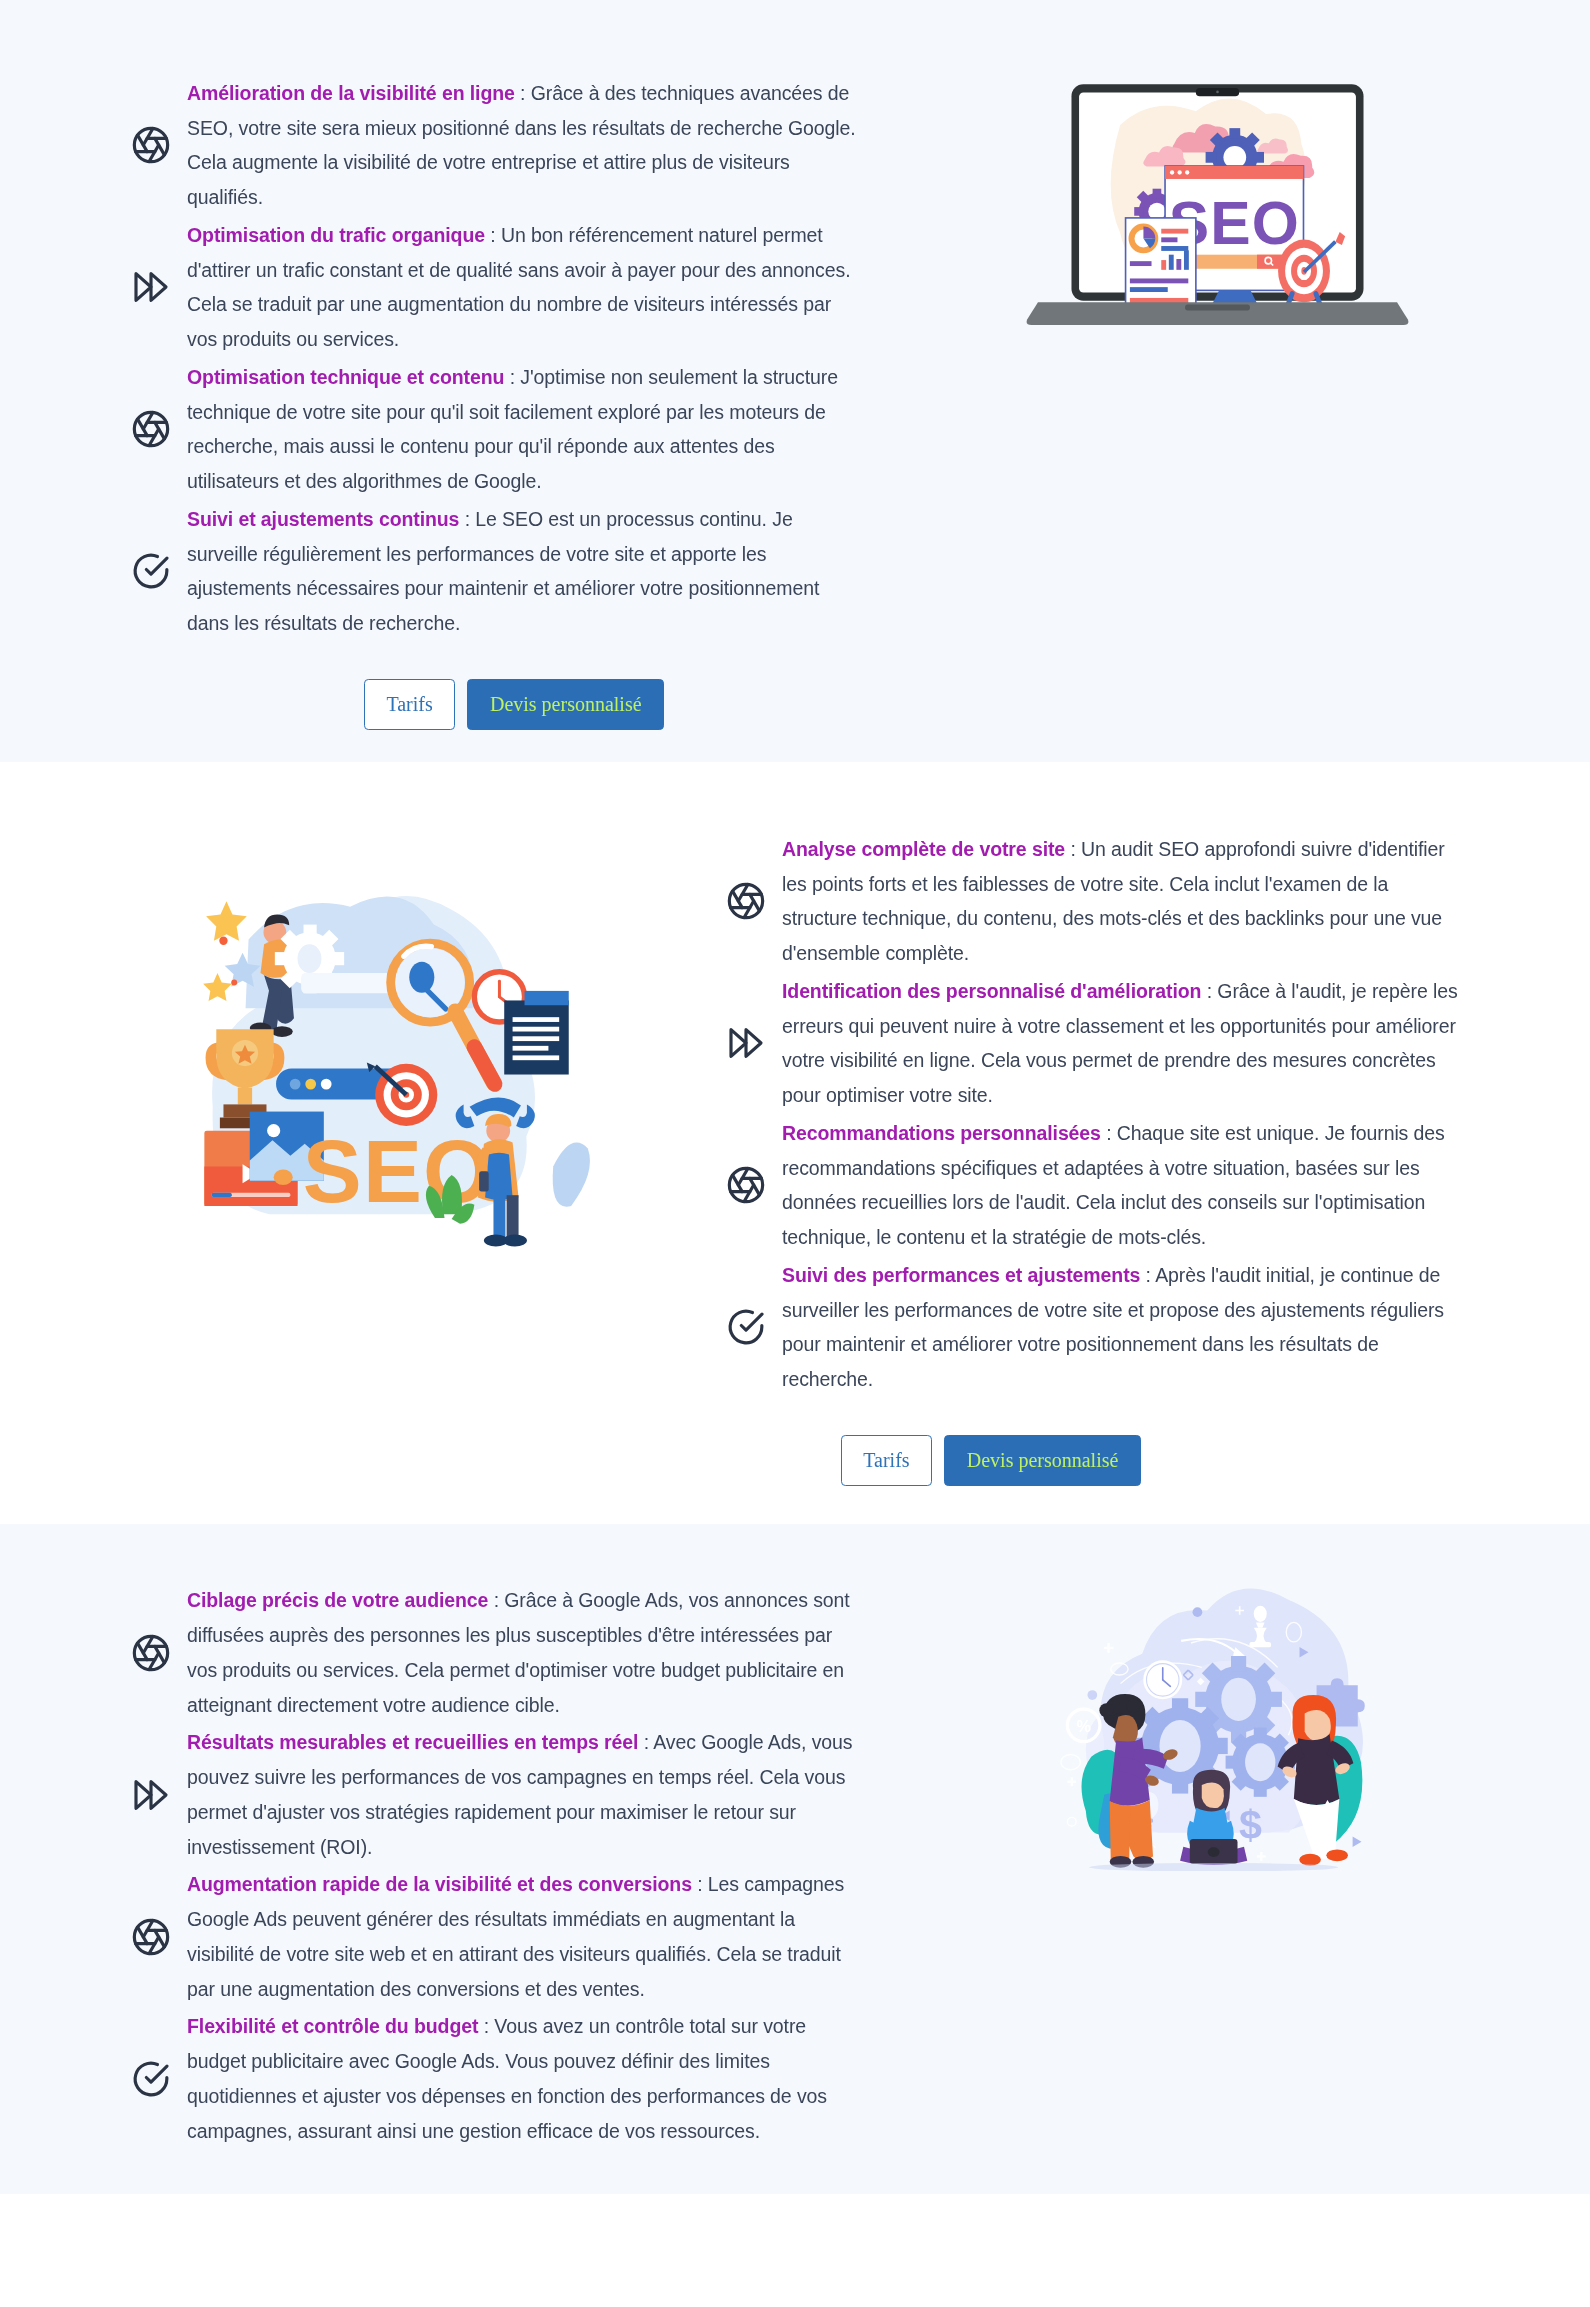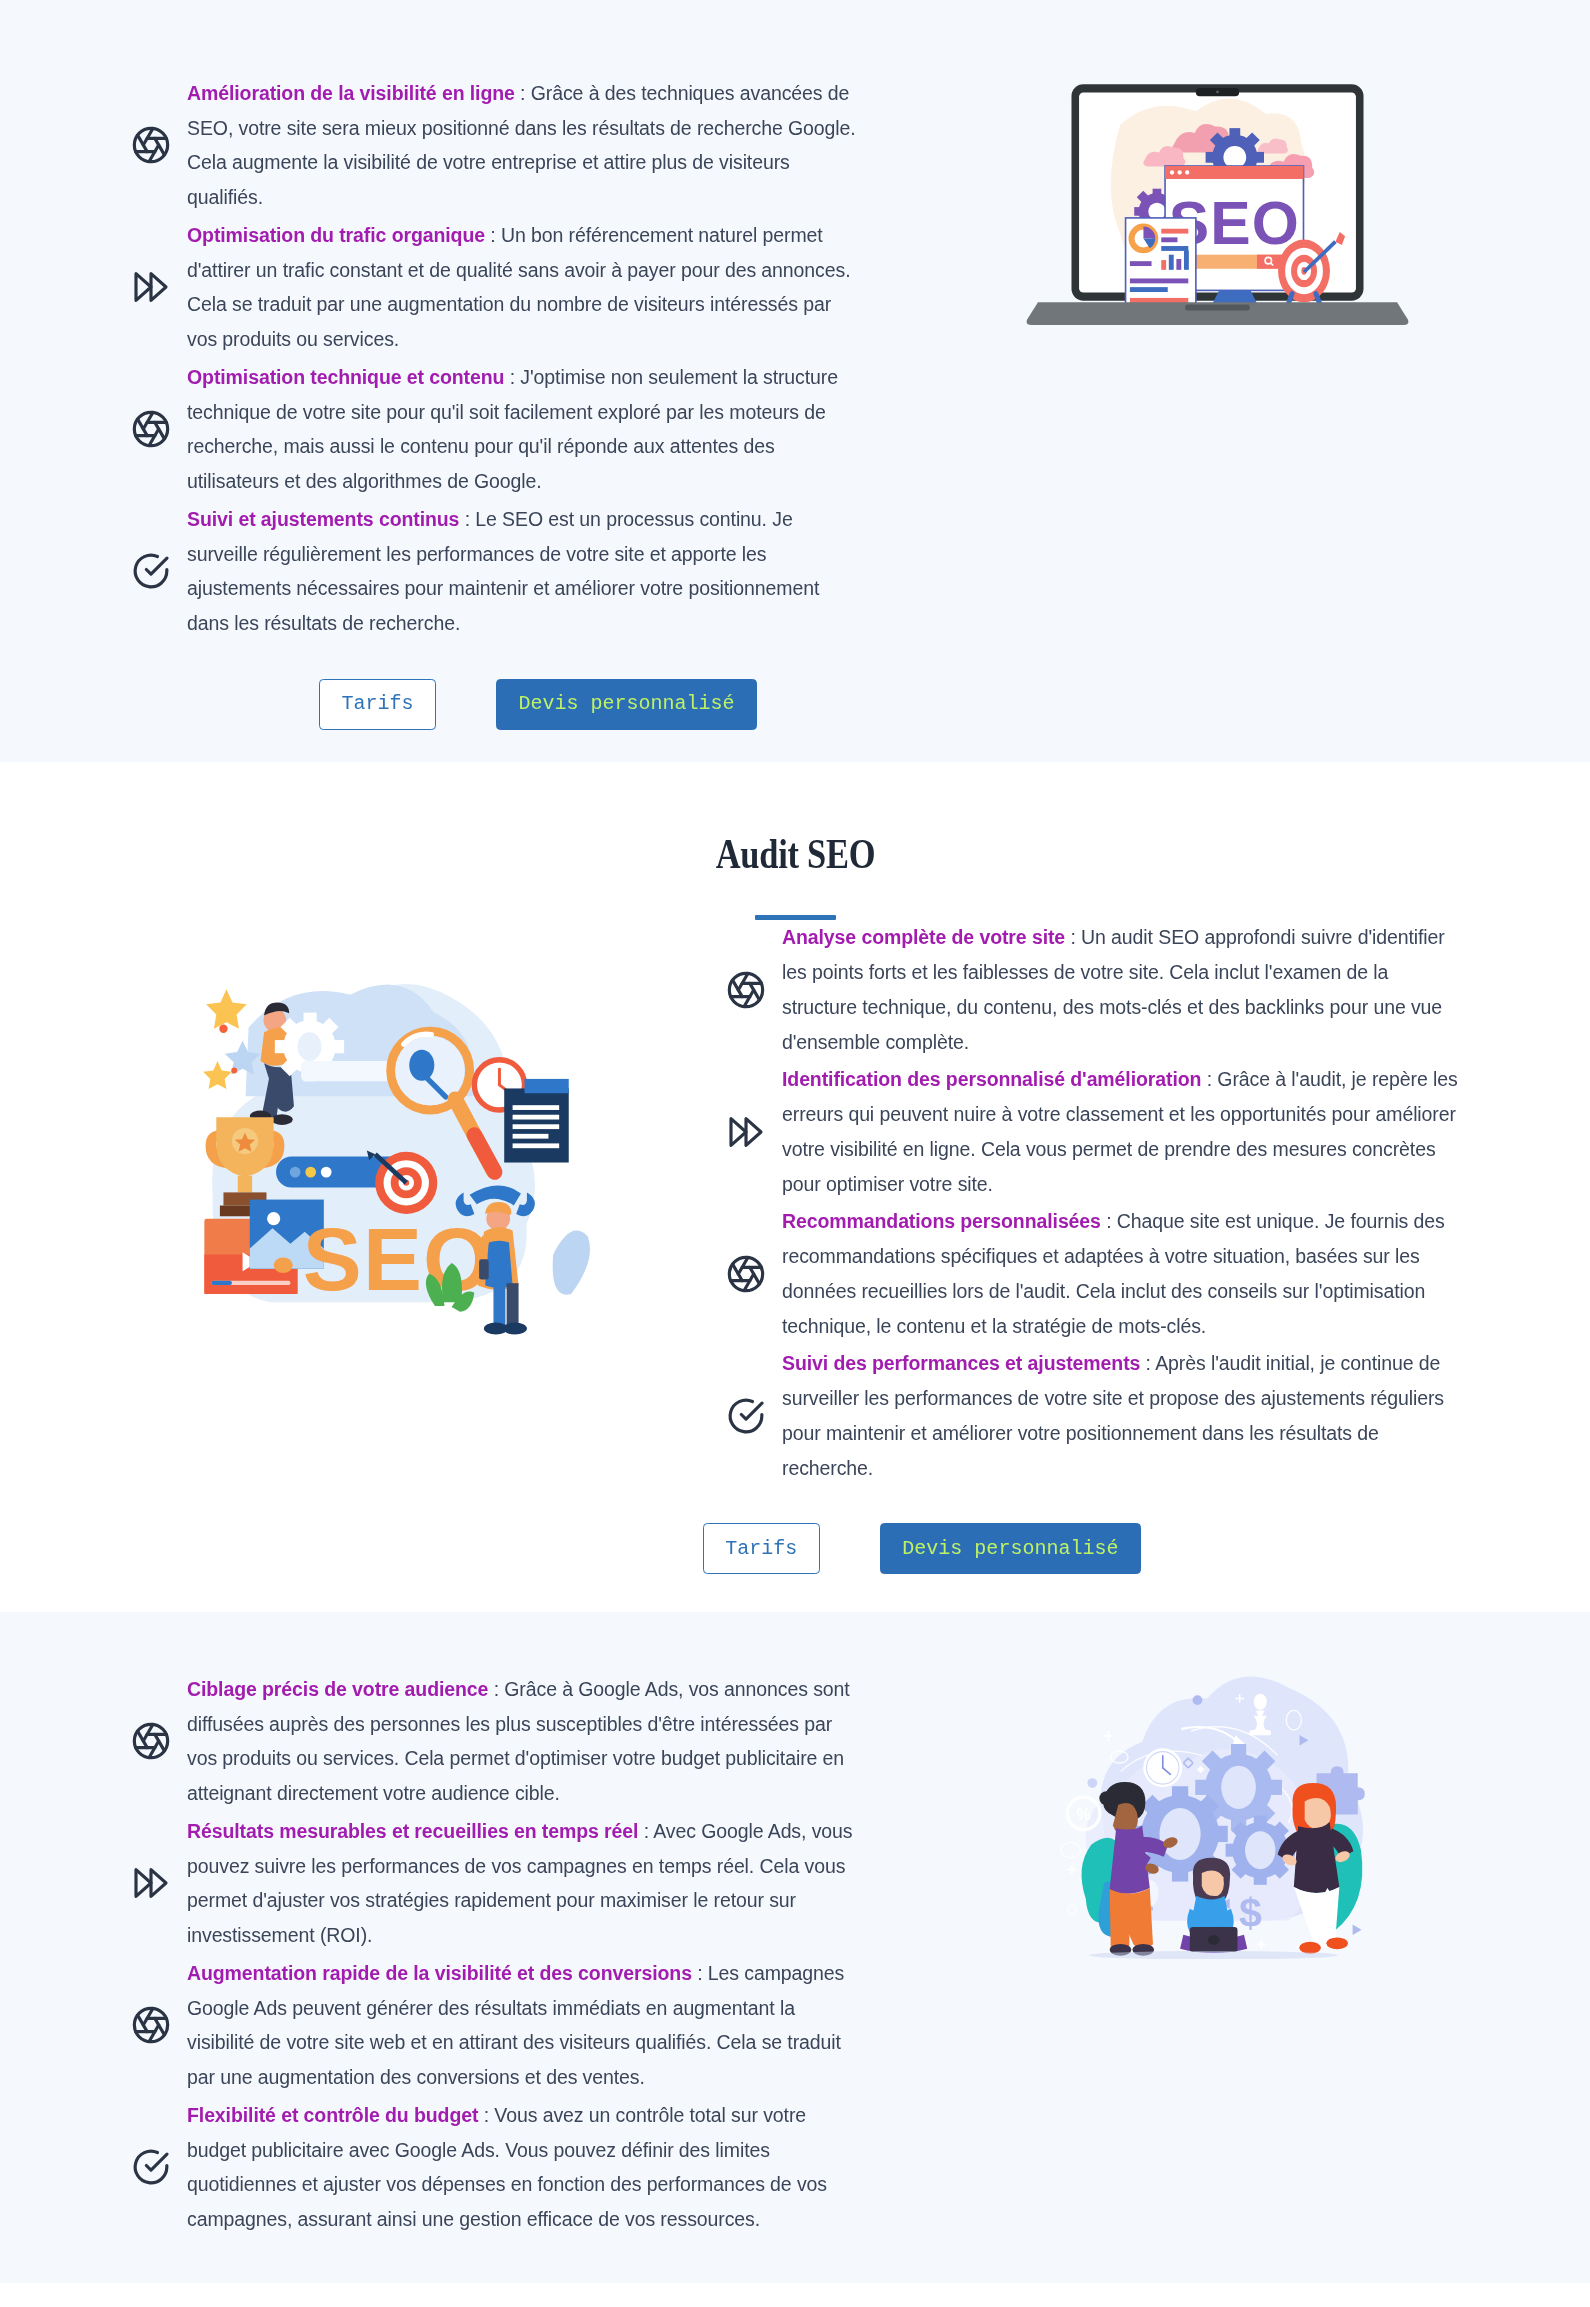--- a/index.html
+++ b/index.html
@@ -95,28 +95,27 @@
   
   .btn-row {
     display: flex;
     gap: 12px;
     margin-top: 38px;
   }
   .sec1 .btn-row { justify-content: center; padding-left: 32px; }
   .sec2 .btn-row { justify-content: flex-end; padding-right: 325px; }
 
   .btn {
-    font-family: Liberation Mono, monospace;
+    font-family: Liberation Serif, serif;
     font-size: 20px;
     line-height: 1;
     padding: 14.6px 21.6px;
     border-radius: 4.3px;
     cursor: pointer;
     white-space: nowrap;
-    margin-left: 48px;
   }
   .btn-outline {
     background: #ffffff;
     color: #2e72b8;
     border: 1.6px solid #2e72b8;
   }
   .btn-solid {
     background: #2c6eb5;
     color: #bef264;
     border: 1.6px solid #2c6eb5;
@@ -293,24 +292,20 @@
 
           <path d="M48 448 h664 l20 32 q4 10 -8 10 H36 q-12 0 -8 -10 z" fill="#70767a"></path>
           <rect x="320" y="452" width="120" height="11" rx="5" fill="#55595c"></rect>
         </svg>
       </div>
     </div>
   </div>
 </section>
 
 <section class="section section--plain sec2">
-  <div class="heading-wrap">
-    <h2 class="heading">Audit SEO</h2>
-    <div class="heading-rule"></div>
-  </div>
 
   <div class="row reverse">
     <div class="col-text">
       <ul class="bullets">
 
         <li class="bullet">
           <span class="bullet-icon">
             <svg viewBox="0 0 24 24" fill="none" stroke="currentColor" stroke-width="1.9" stroke-linecap="round" stroke-linejoin="round">
               <circle cx="12" cy="12" r="10"></circle>
                 <line x1="14.31" y1="8" x2="20.05" y2="17.94"></line>

